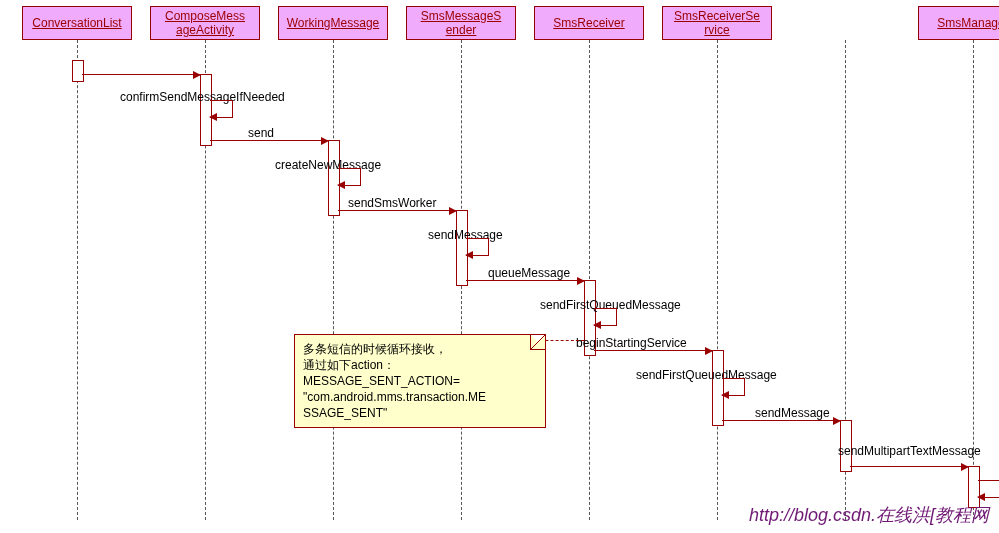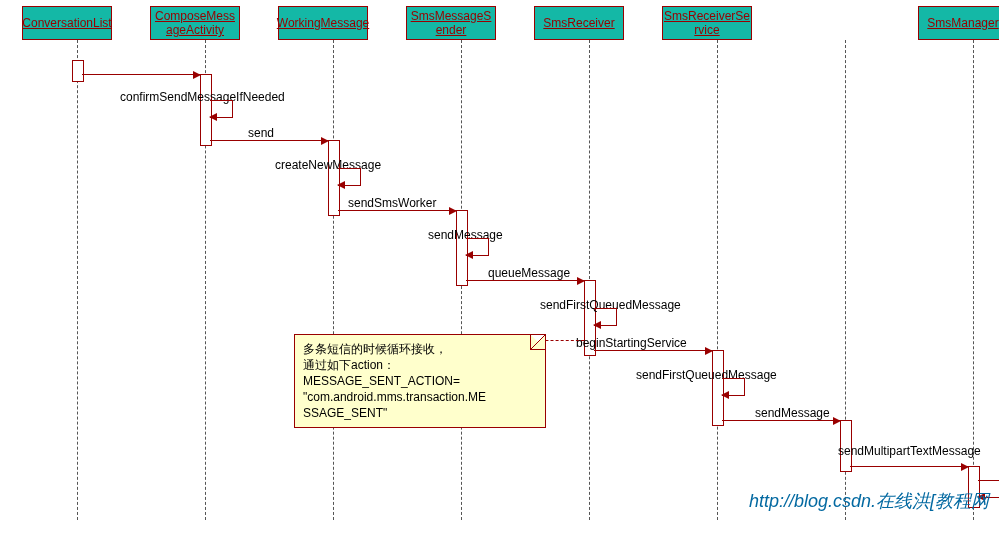--- a/index.html
+++ b/index.html
@@ -1,29 +1,29 @@
 <!DOCTYPE html>
 <html><head>
 <meta charset="utf-8">
 <style>
   body{margin:0;font-family:Arial,Helvetica,sans-serif;font-size:12px;color:#000;background:#fff}
   .canvas{position:relative;width:999px;height:533px;overflow:hidden}
-  .participant{position:absolute;top:6px;width:90px;height:34px;background:#14b8a6;border:1px solid #990000;color:#990000;font-size:12px;text-align:center;display:flex;align-items:center;justify-content:center;text-decoration:underline;line-height:14px;padding:2px;box-sizing:border-box}
+  .participant{position:absolute;top:6px;width:110px;height:34px;background:#f0abfc;border:1px solid #990000;color:#990000;font-size:12px;text-align:center;display:flex;align-items:center;justify-content:center;text-decoration:underline;line-height:14px;padding:2px;box-sizing:border-box}
   .lifeline{position:absolute;top:40px;width:0;border-left:1px dashed #555;height:480px}
   .activation{position:absolute;width:10px;background:#fff;border:1px solid #990000}
   .msg-label{position:absolute;font-size:12px;color:#000;white-space:nowrap}
   .arrow-h{position:absolute;height:0;border-top:1px solid #990000}
   .arrow-h::after{content:"";position:absolute;right:-1px;top:-4px;border-top:4px solid transparent;border-bottom:4px solid transparent;border-left:8px solid #990000}
   .self-loop{position:absolute;width:22px;height:16px;border-top:1px solid #990000;border-right:1px solid #990000;border-bottom:1px solid #990000}
   .self-loop::after{content:"";position:absolute;left:-1px;bottom:-4px;border-top:4px solid transparent;border-bottom:4px solid transparent;border-right:8px solid #990000}
   .note{position:absolute;background:#FFFFCC;border:1px solid #990000;font-size:12px;padding:6px 22px 6px 8px;line-height:16px;width:220px}
   .note::before{content:"";position:absolute;top:0;right:0;width:0;height:0;border-top:14px solid #fff;border-left:14px solid transparent}
   .note::after{content:"";position:absolute;top:0;right:0;width:14px;height:14px;border-bottom:1px solid #990000;border-left:1px solid #990000;transform:rotate(0deg);background:linear-gradient(135deg,transparent 49%,#990000 50%,#FFFFCC 51%)}
   .note-tie{position:absolute;border-top:1px dashed #990000;width:80px}
-  .watermark{position:absolute;right:10px;bottom:20px;color:#0369a1;font-size:18px;font-style:italic}
+  .watermark{position:absolute;right:10px;bottom:6px;color:#701a75;font-size:18px;font-style:italic}
 </style>
 </head>
 <body>
 
 <div class="canvas">
 
   <div class="participant" style="left:22px">ConversationList</div>
   <div class="participant" style="left:150px">ComposeMess<br>ageActivity</div>
   <div class="participant" style="left:278px">WorkingMessage</div>
   <div class="participant" style="left:406px">SmsMessageS<br>ender</div>

